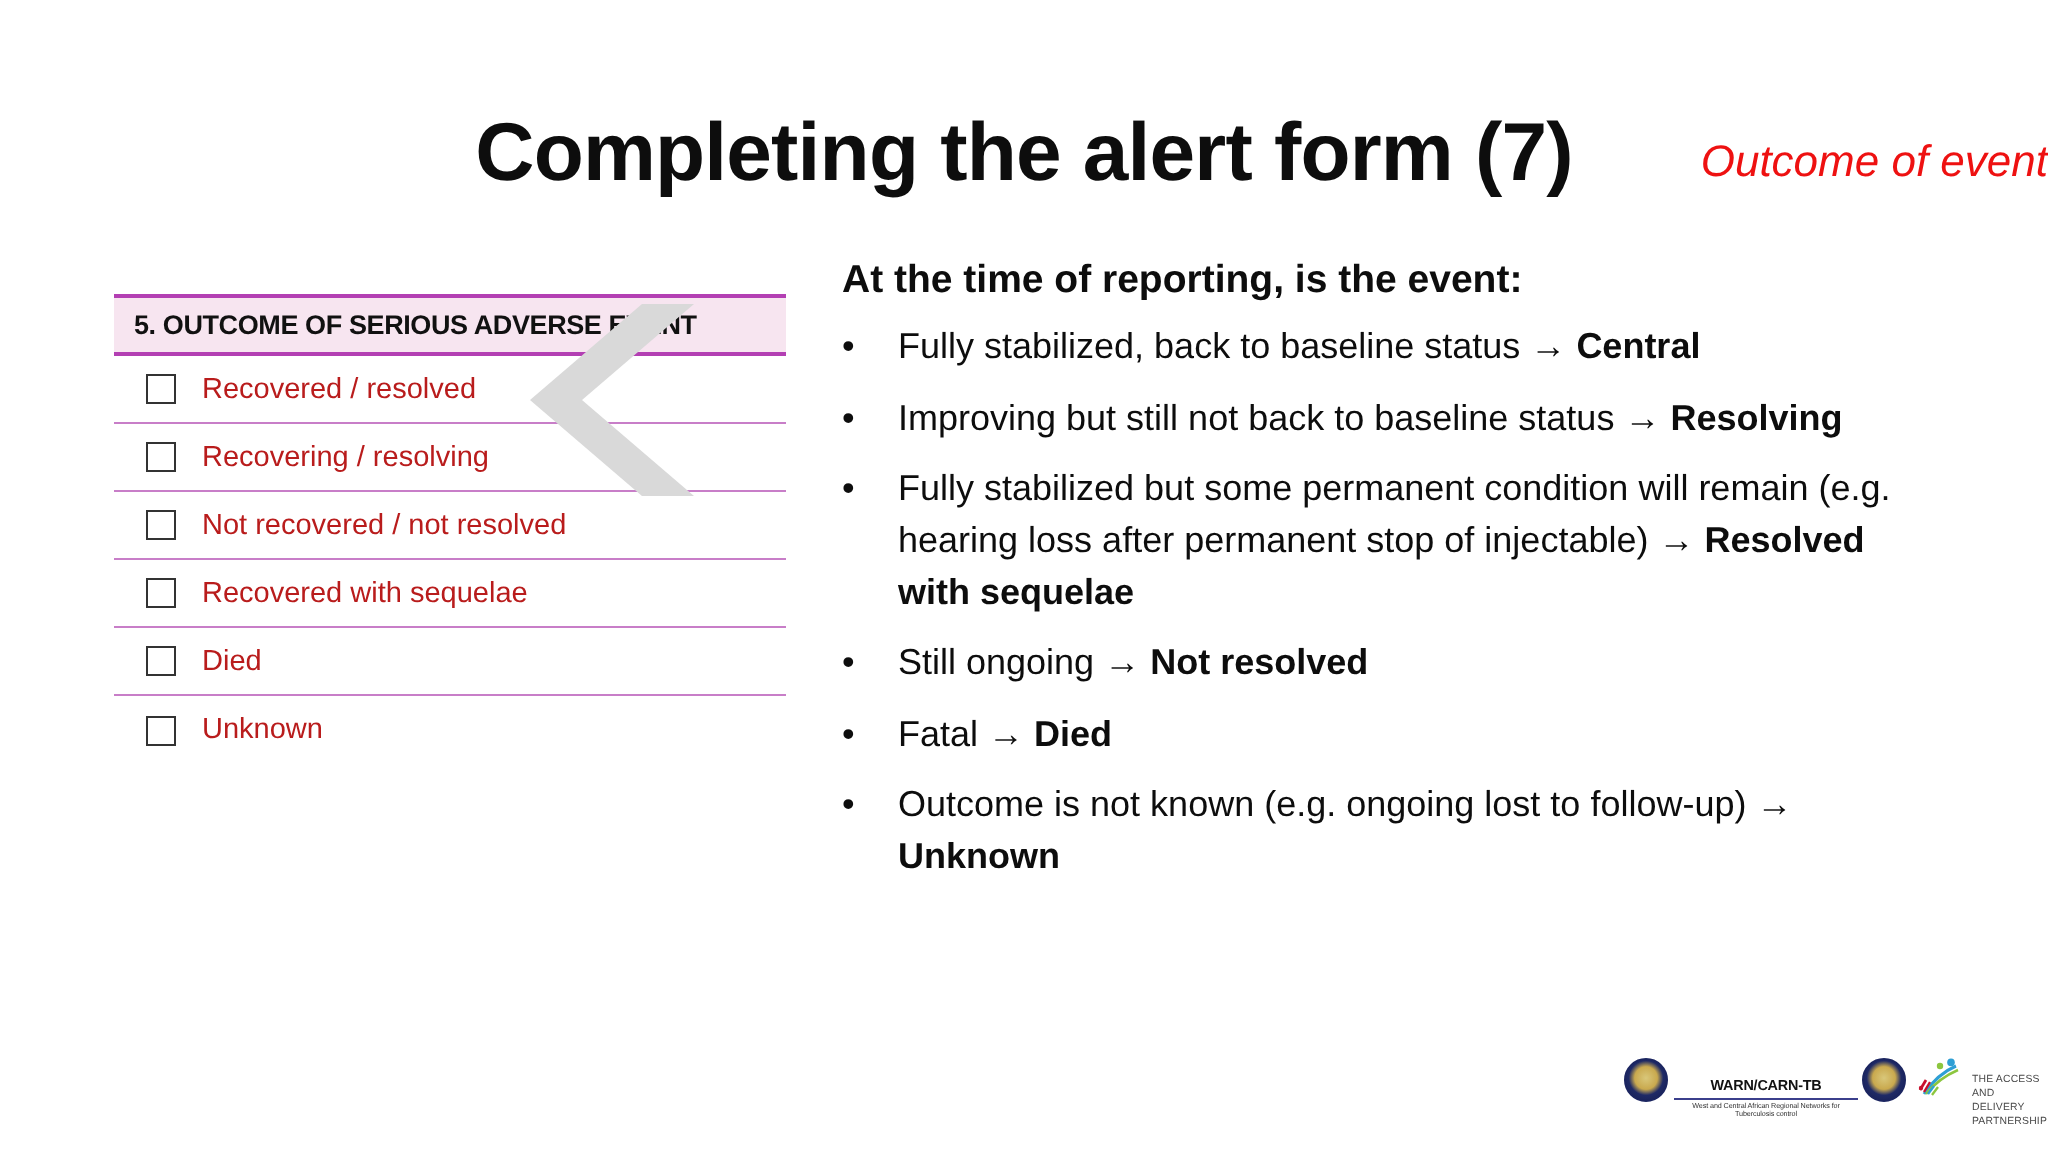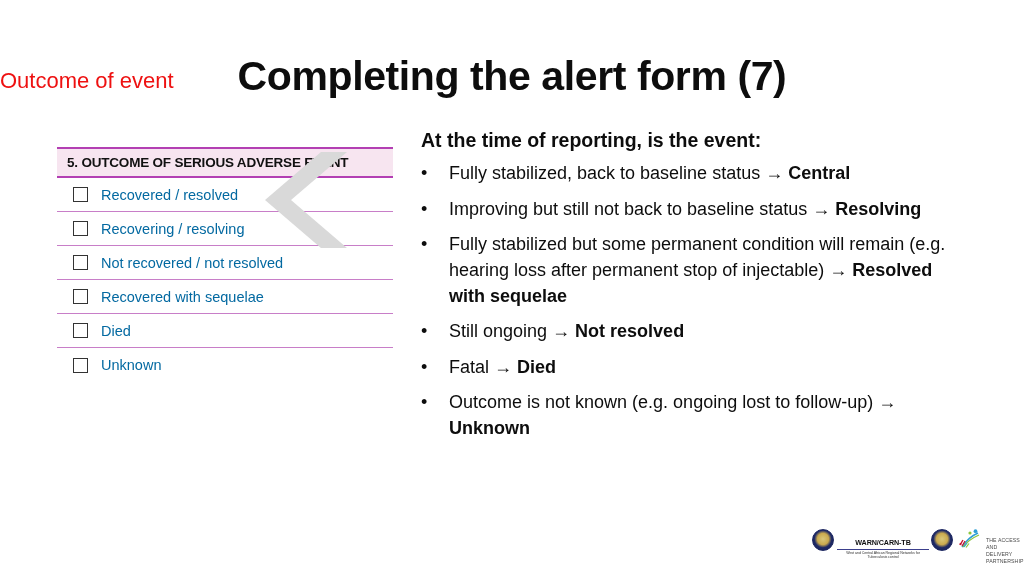--- a/index.html
+++ b/index.html
@@ -28,22 +28,23 @@
     letter-spacing: -0.4px;
     color: #0d0d0d;
     line-height: 1.12;
     margin-top: 40px;
   }
   #slide-subtitle {
     position: absolute;
     left: 0;
     top: 68px;
     width: 1024px;
-    text-align: left;
+    text-align: right;
     font-size: 22px;
+    font-style: italic;
     color: #ee1111;
     line-height: 1.2;
   }
 
   
   #form-figure {
     position: absolute;
     left: 57px;
     top: 147px;
     width: 336px;
@@ -79,21 +80,21 @@
   .checkbox-glyph {
     width: 13px;
     height: 13px;
     border: 1.6px solid #333333;
     background: #ffffff;
     flex: 0 0 auto;
     margin-right: 13px;
   }
   .form-row-label {
     font-size: 14.5px;
-    color: #0369a1;
+    color: #b91c1c;
     white-space: nowrap;
   }
 
   
   #chevron-watermark {
     position: absolute;
     left: 231px;
     top: 150px;
     width: 118px;
     height: 100px;

